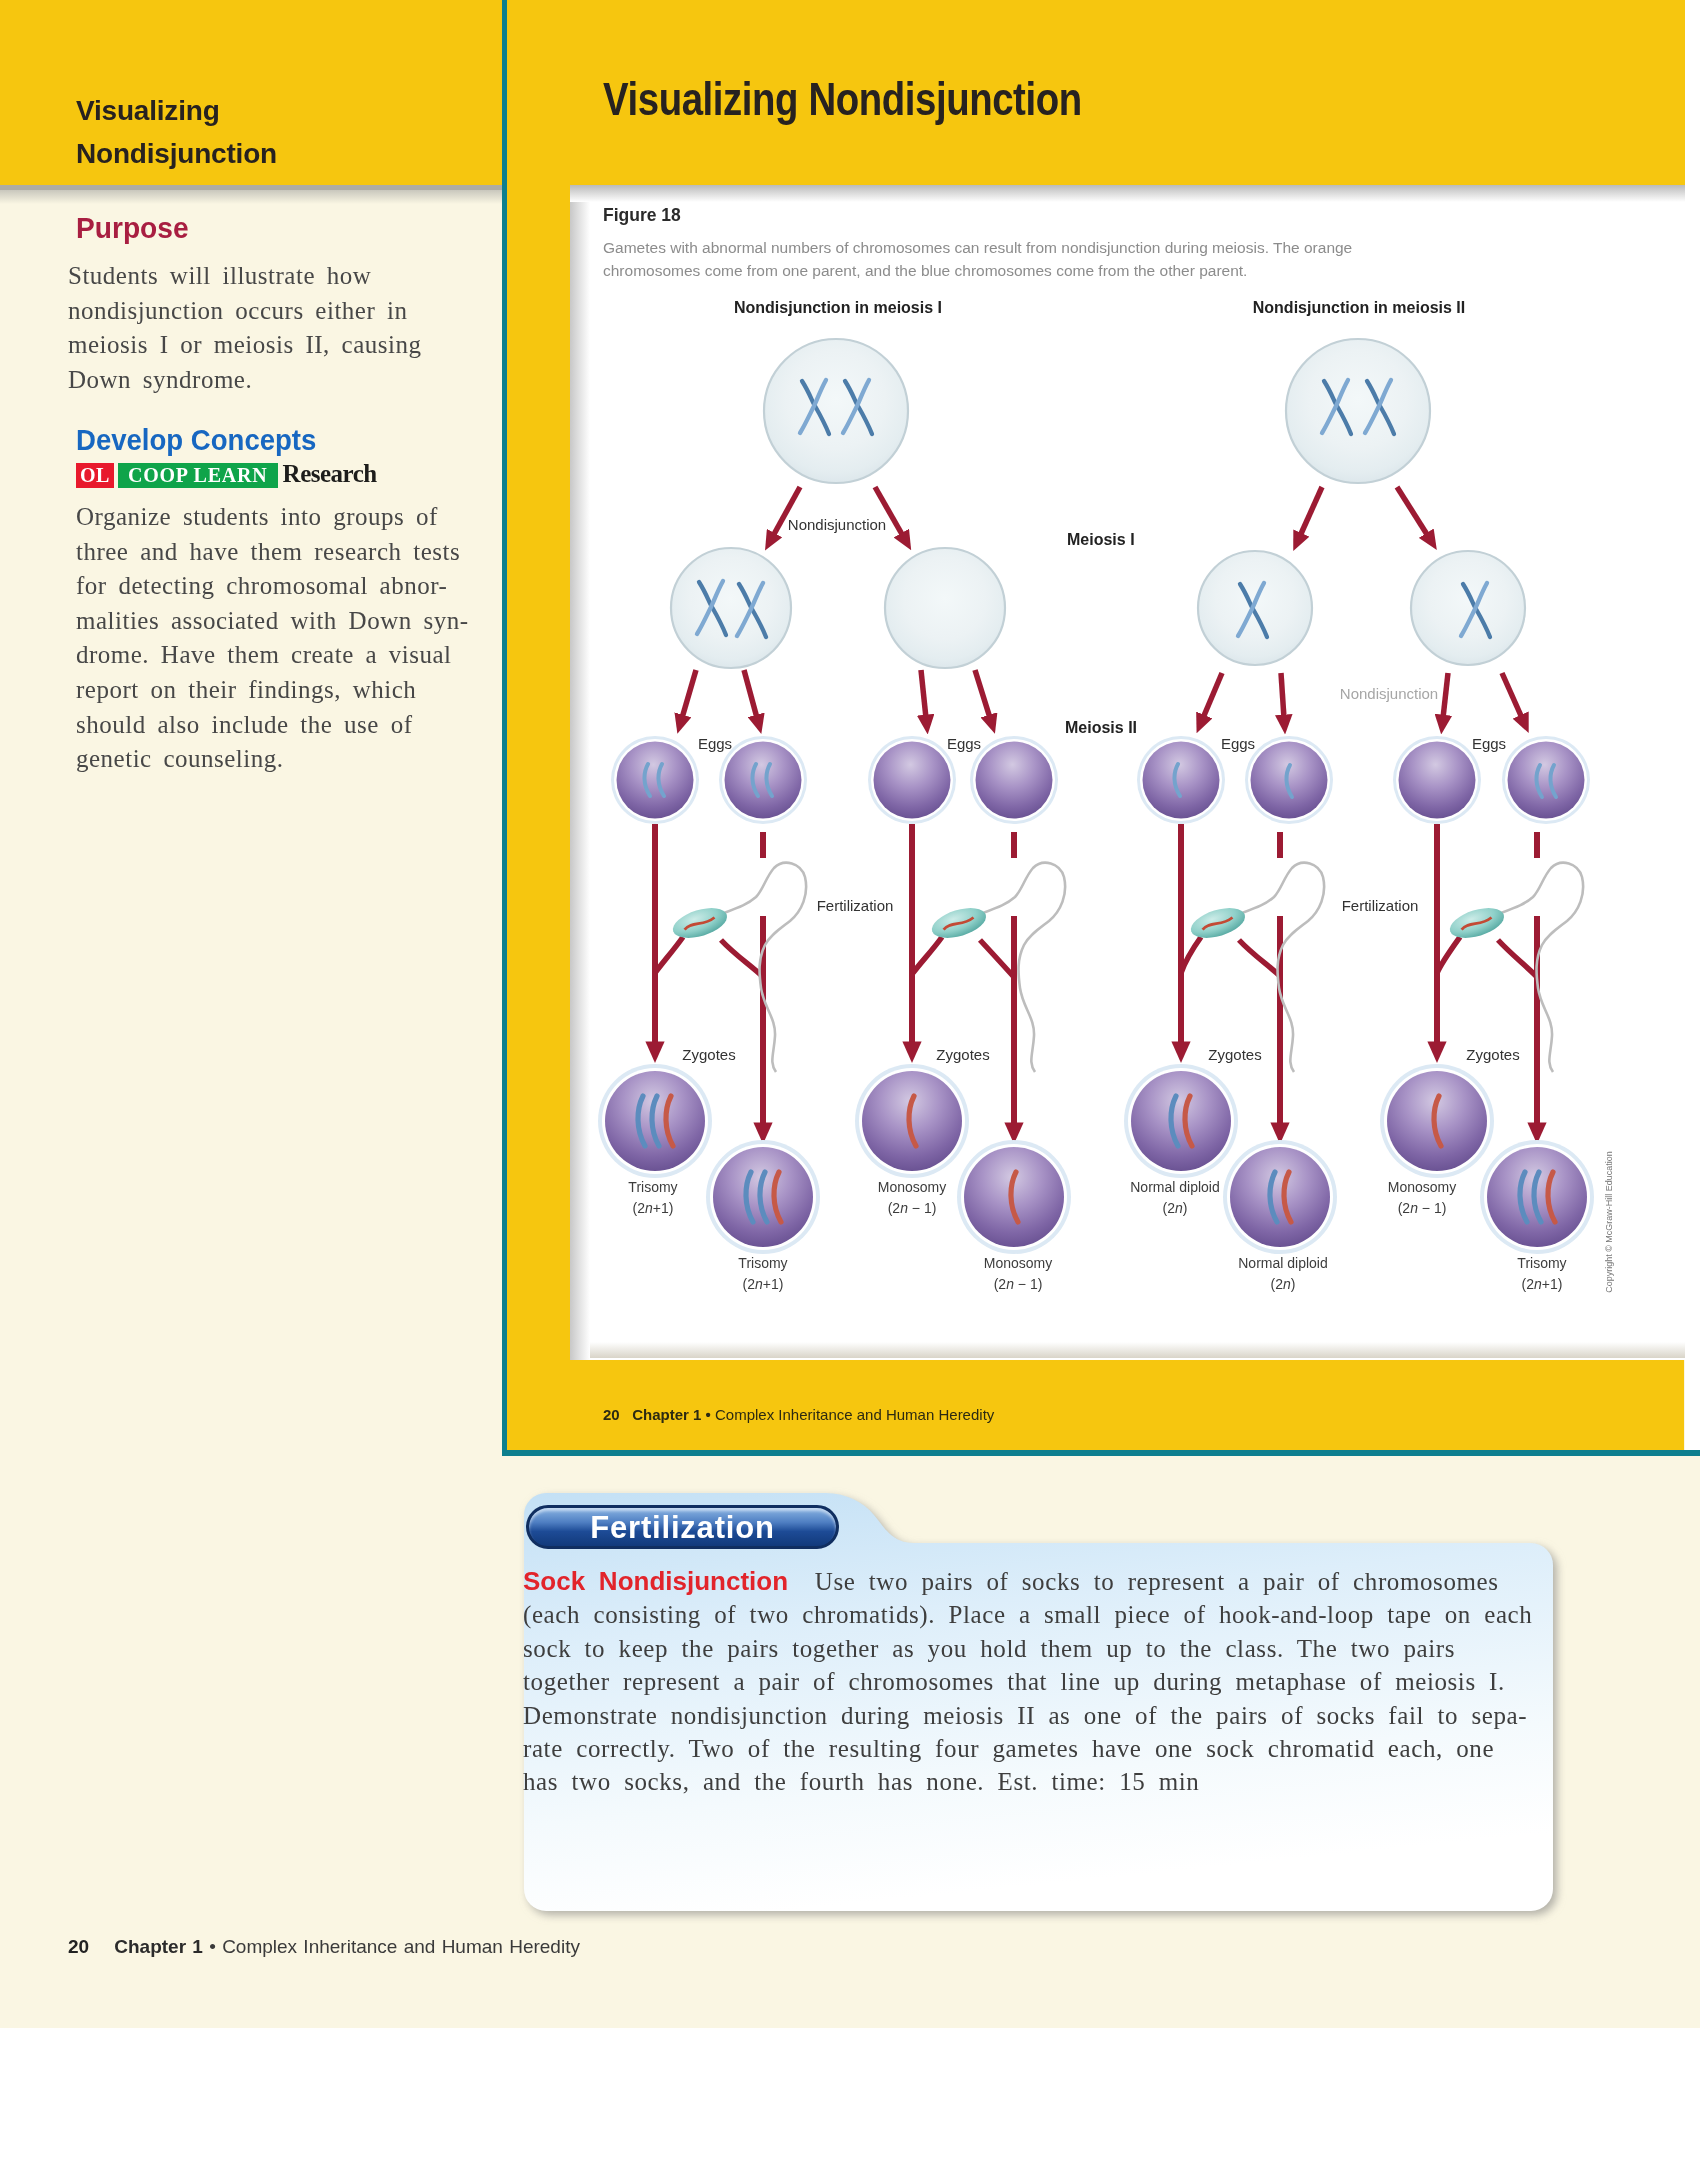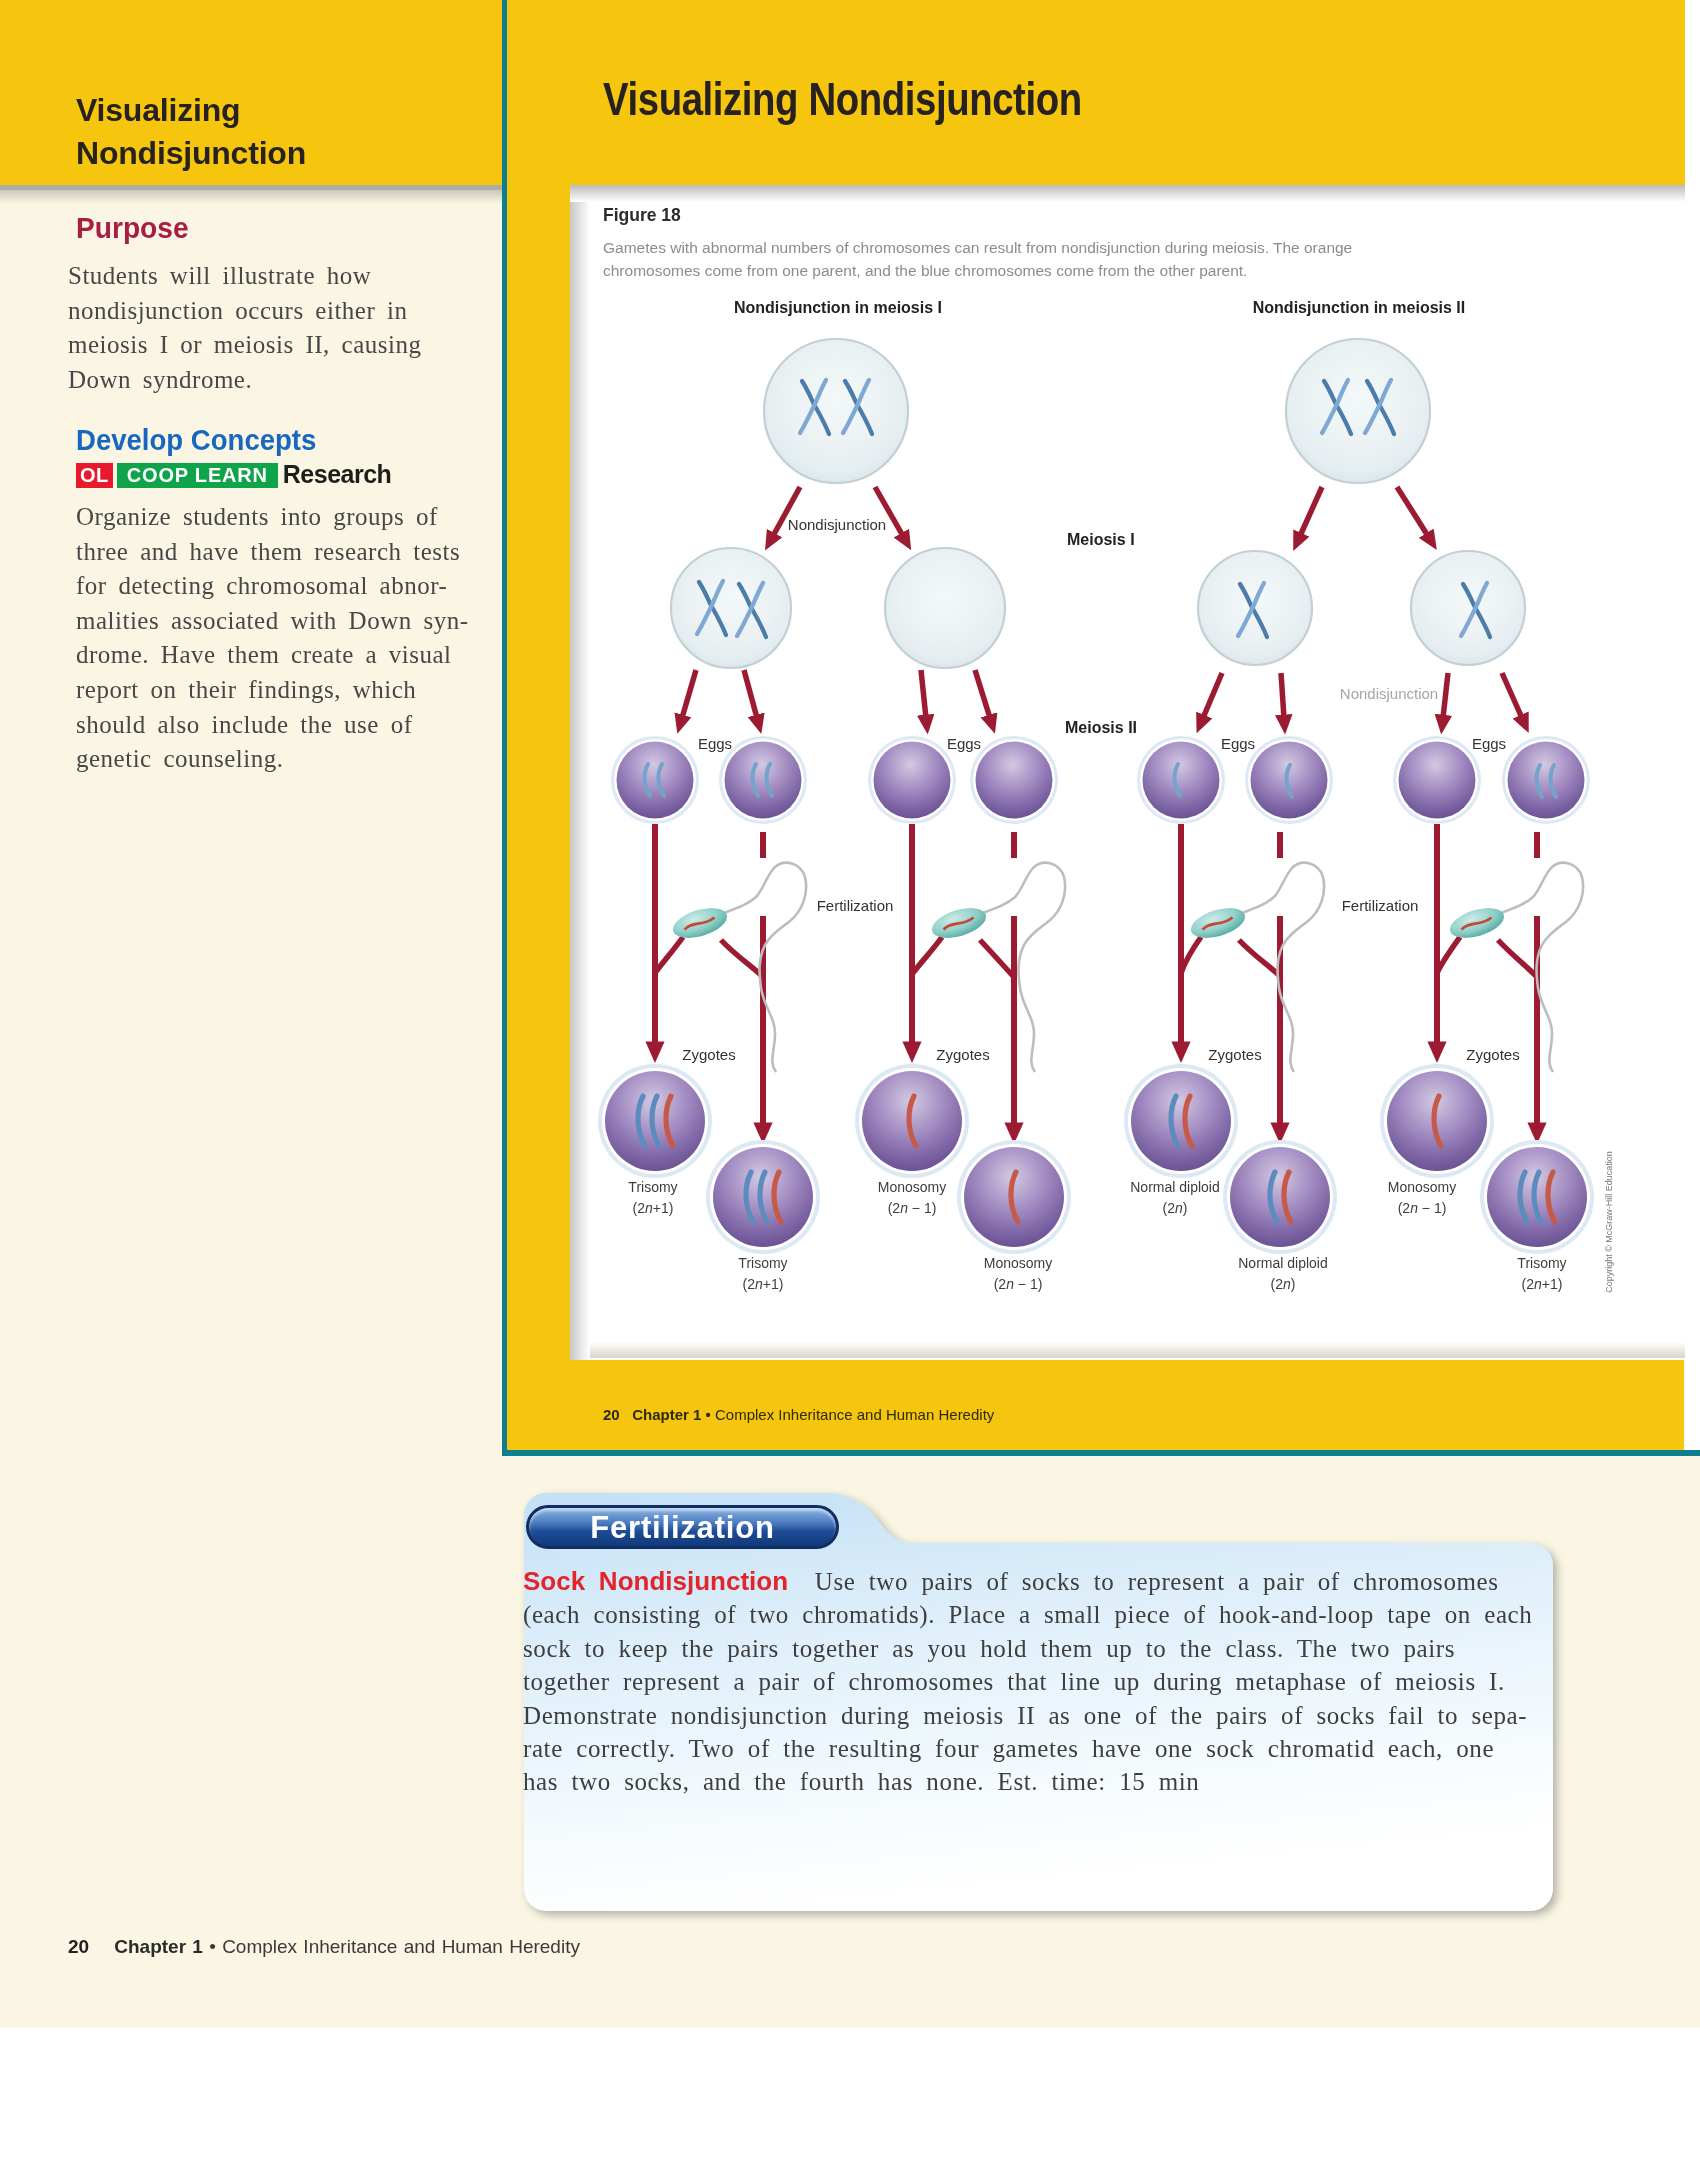--- a/index.html
+++ b/index.html
@@ -23,27 +23,27 @@
 <div class="abs" style="left:570px;top:185px;width:1115px;height:1175px;background:#ffffff;"></div>
 <div class="abs" style="left:570px;top:185px;width:1115px;height:17px;background:linear-gradient(#a9a9a9,rgba(255,255,255,0));opacity:.8;"></div>
 <div class="abs" style="left:570px;top:202px;width:20px;height:1158px;background:linear-gradient(90deg,#b5b5b5,rgba(255,255,255,0));opacity:.75;"></div>
 <div class="abs" style="left:590px;top:1342px;width:1095px;height:16px;background:linear-gradient(rgba(255,255,255,0),#cfcabb);opacity:.8;"></div>
 
 <div class="abs" style="left:502px;top:0;width:5px;height:1456px;background:#0d7f8e;"></div>
 <div class="abs" style="left:502px;top:1450px;width:1198px;height:6px;background:#0d7f8e;"></div>
 
 <div class="abs" style="left:1685px;top:0;width:15px;height:1450px;background:#ffffff;"></div>
 
-<div class="abs" style="left:76px;top:89px;width:460px;font-weight:bold;font-size:32px;line-height:43px;color:#272220;letter-spacing:-0.2px;transform:scaleX(1.0);transform-origin:0 0;">Visualizing<br>Nondisjunction</div>
+<div class="abs" style="left:76px;top:89px;width:460px;font-weight:bold;font-size:28px;line-height:43px;color:#272220;letter-spacing:-0.2px;transform:scaleX(1.0);transform-origin:0 0;">Visualizing<br>Nondisjunction</div>
 
 <div class="abs" style="left:76px;top:212px;font-weight:bold;font-size:29px;color:#a81e41;transform:scaleX(0.97);transform-origin:0 0;">Purpose</div>
 <div class="abs" style="left:68px;top:259px;font-family:'Liberation Serif',serif;font-size:25px;line-height:34.6px;color:#474747;word-spacing:5px;letter-spacing:0.5px;white-space:nowrap;">Students will illustrate how<br>nondisjunction occurs either in<br>meiosis I or meiosis II, causing<br>Down syndrome.</div>
 
 <div class="abs" style="left:76px;top:424px;font-weight:bold;font-size:29px;color:#1767c1;transform:scaleX(0.95);transform-origin:0 0;">Develop Concepts</div>
-<div class="abs" style="left:76px;top:463px;height:25px;white-space:nowrap;">
+<div class="abs" style="left:76px;top:463px;height:25px;white-space:nowrap;font-family:Liberation Serif, serif;">
   <span style="display:inline-block;background:#e8192c;color:#fff;font-weight:bold;font-size:20px;line-height:23px;padding:1px 4px;vertical-align:top;letter-spacing:0.5px;">OL</span><span style="display:inline-block;width:4px;"></span><span style="display:inline-block;background:#0fa44a;color:#fff;font-weight:bold;font-size:20px;line-height:23px;padding:1px 10px;vertical-align:top;letter-spacing:0.8px;">COOP LEARN</span><span style="display:inline-block;width:5px;"></span><span style="display:inline-block;font-weight:bold;font-size:25px;color:#1d1d1b;vertical-align:top;margin-top:-3px;letter-spacing:-0.5px;">Research</span>
 </div>
 <div class="abs" style="left:76px;top:500px;font-family:'Liberation Serif',serif;font-size:25px;line-height:34.6px;color:#474747;word-spacing:5px;letter-spacing:0.5px;white-space:nowrap;">Organize students into groups of<br>three and have them research tests<br>for detecting chromosomal abnor-<br>malities associated with Down syn-<br>drome. Have them create a visual<br>report on their findings, which<br>should also include the use of<br>genetic counseling.</div>
 
 <div class="abs" style="left:603px;top:72px;font-size:47px;line-height:54px;font-weight:bold;color:#272220;letter-spacing:-0.5px;transform:scaleX(0.816);transform-origin:0 0;">Visualizing Nondisjunction</div>
 
 <div class="abs" style="left:603px;top:1406px;font-size:15px;color:#2c2a12;">
   <span style="font-weight:bold;">20</span>&nbsp;&nbsp;&nbsp;<span style="font-weight:bold;">Chapter 1</span> <span style="font-weight:bold;">•</span> <span>Complex Inheritance and Human Heredity</span>
 </div>
 

